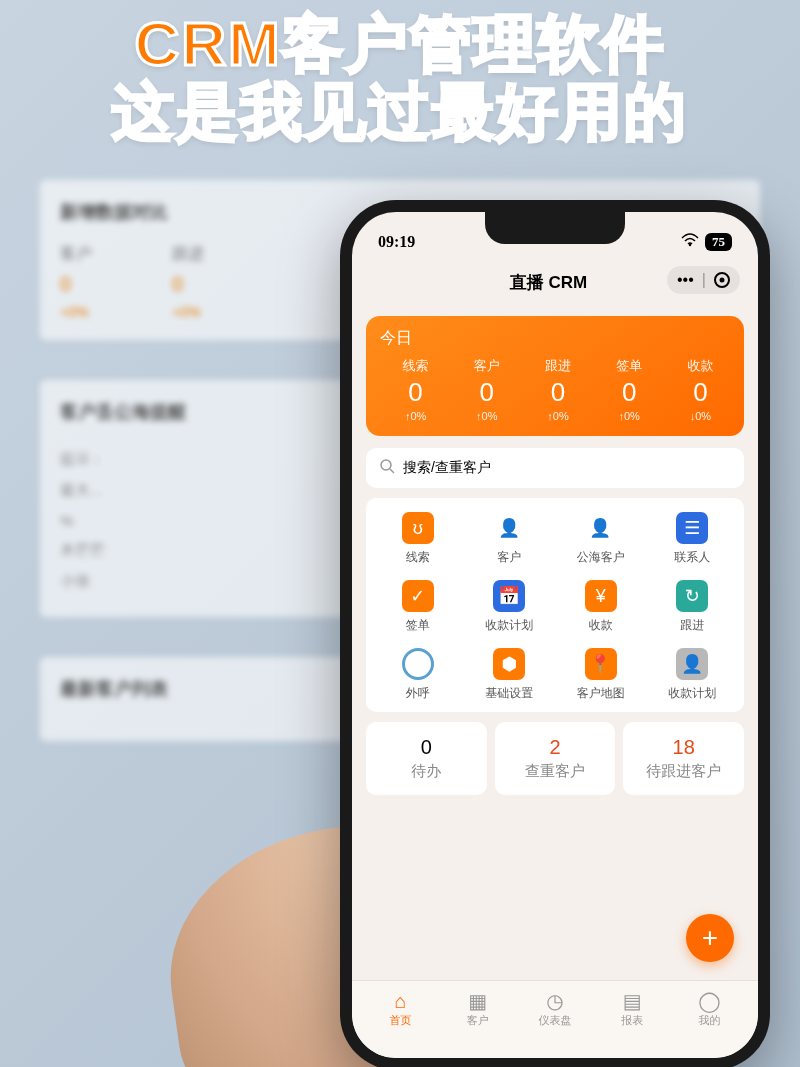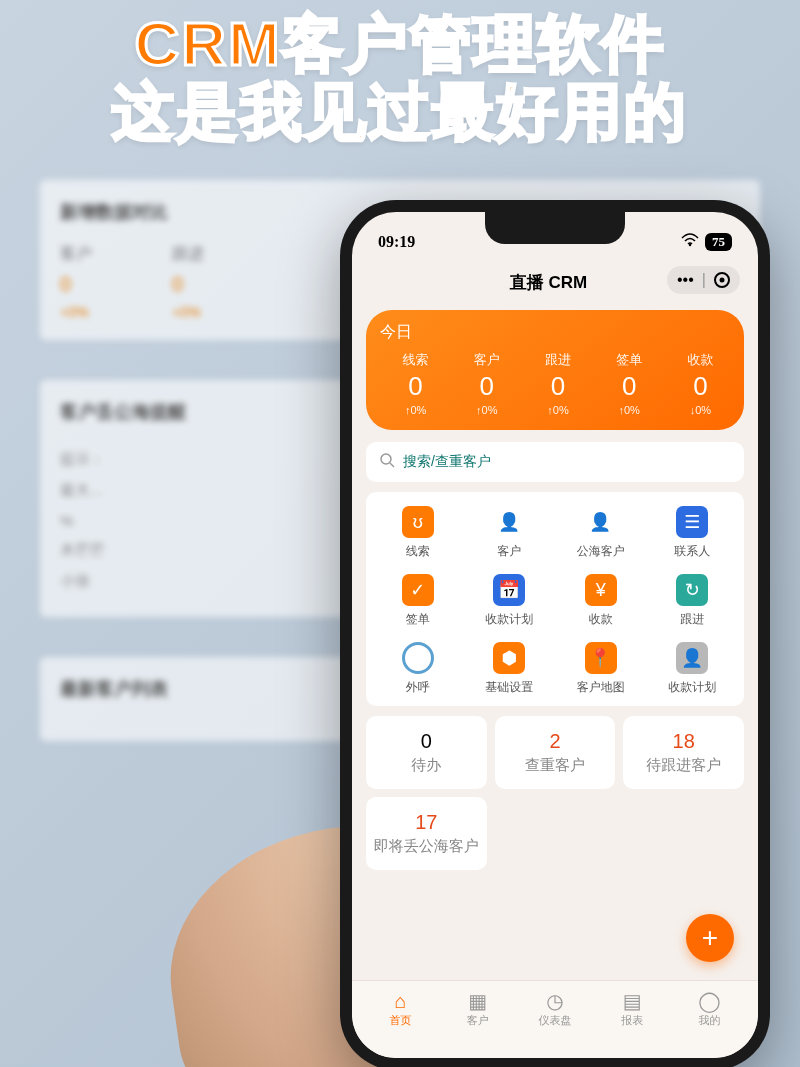--- a/index.html
+++ b/index.html
@@ -99,39 +99,39 @@
     .title-bar-right {
       display: flex; align-items: center; gap: 8px;
       background: rgba(0,0,0,0.06);
       border-radius: 18px;
       padding: 5px 10px;
     }
     .dots-icon { font-size: 16px; line-height: 1; }
     .circle-dot { width: 16px; height: 16px; border: 2px solid #000; border-radius: 50%; position: relative; }
     .circle-dot::after { content:""; position:absolute; width:5px; height:5px; background:#000; border-radius:50%; top:50%; left:50%; transform:translate(-50%,-50%); }
     .today-panel {
-      margin: 6px 14px;
+      margin: 12px 14px;
       background: linear-gradient(145deg, #ff8c1a 0%, #ff6a00 100%);
-      border-radius: 26px;
+      border-radius: 14px;
       color: #fff;
       padding: 12px 8px 14px 14px;
     }
     .today-label { font-size: 16px; font-weight: 500; margin-bottom: 8px; }
     .today-row { display: flex; }
     .today-cell { flex: 1; text-align: center; }
     .today-head { font-size: 13px; opacity: 0.92; }
     .today-val { font-size: 26px; font-weight: 300; margin: 2px 0; }
     .today-pct { font-size: 11px; opacity: 0.9; }
     .search-box {
       margin: 12px 14px 10px;
       background: #fff;
       border-radius: 10px;
       padding: 11px 14px;
       display: flex; align-items: center; gap: 8px;
-      color: #0f766e;
+      color: #000000;
       font-size: 14px;
     }
     .menu-grid {
       margin: 0 14px;
       background: #fff;
       border-radius: 10px;
       padding: 14px 6px 10px;
       display: grid;
       grid-template-columns: repeat(4, 1fr);
       row-gap: 14px;
@@ -370,24 +370,20 @@
           <div class="stat-label">待办</div>
         </div>
       <div class="stat-card">
           <div class="stat-val red">2</div>
           <div class="stat-label">查重客户</div>
         </div>
       <div class="stat-card">
           <div class="stat-val red">18</div>
           <div class="stat-label">待跟进客户</div>
         </div>
-      <div class="stat-card">
-          <div class="stat-val red">17</div>
-          <div class="stat-label">即将丢公海客户</div>
-        </div>
     </div>
 
     <div class="fab">
       <span>+</span>
     </div>
 
     <div class="tab-bar">
       <div class="tab-item active">
           <div class="tab-icon">⌂</div>
           <div>首页</div>

